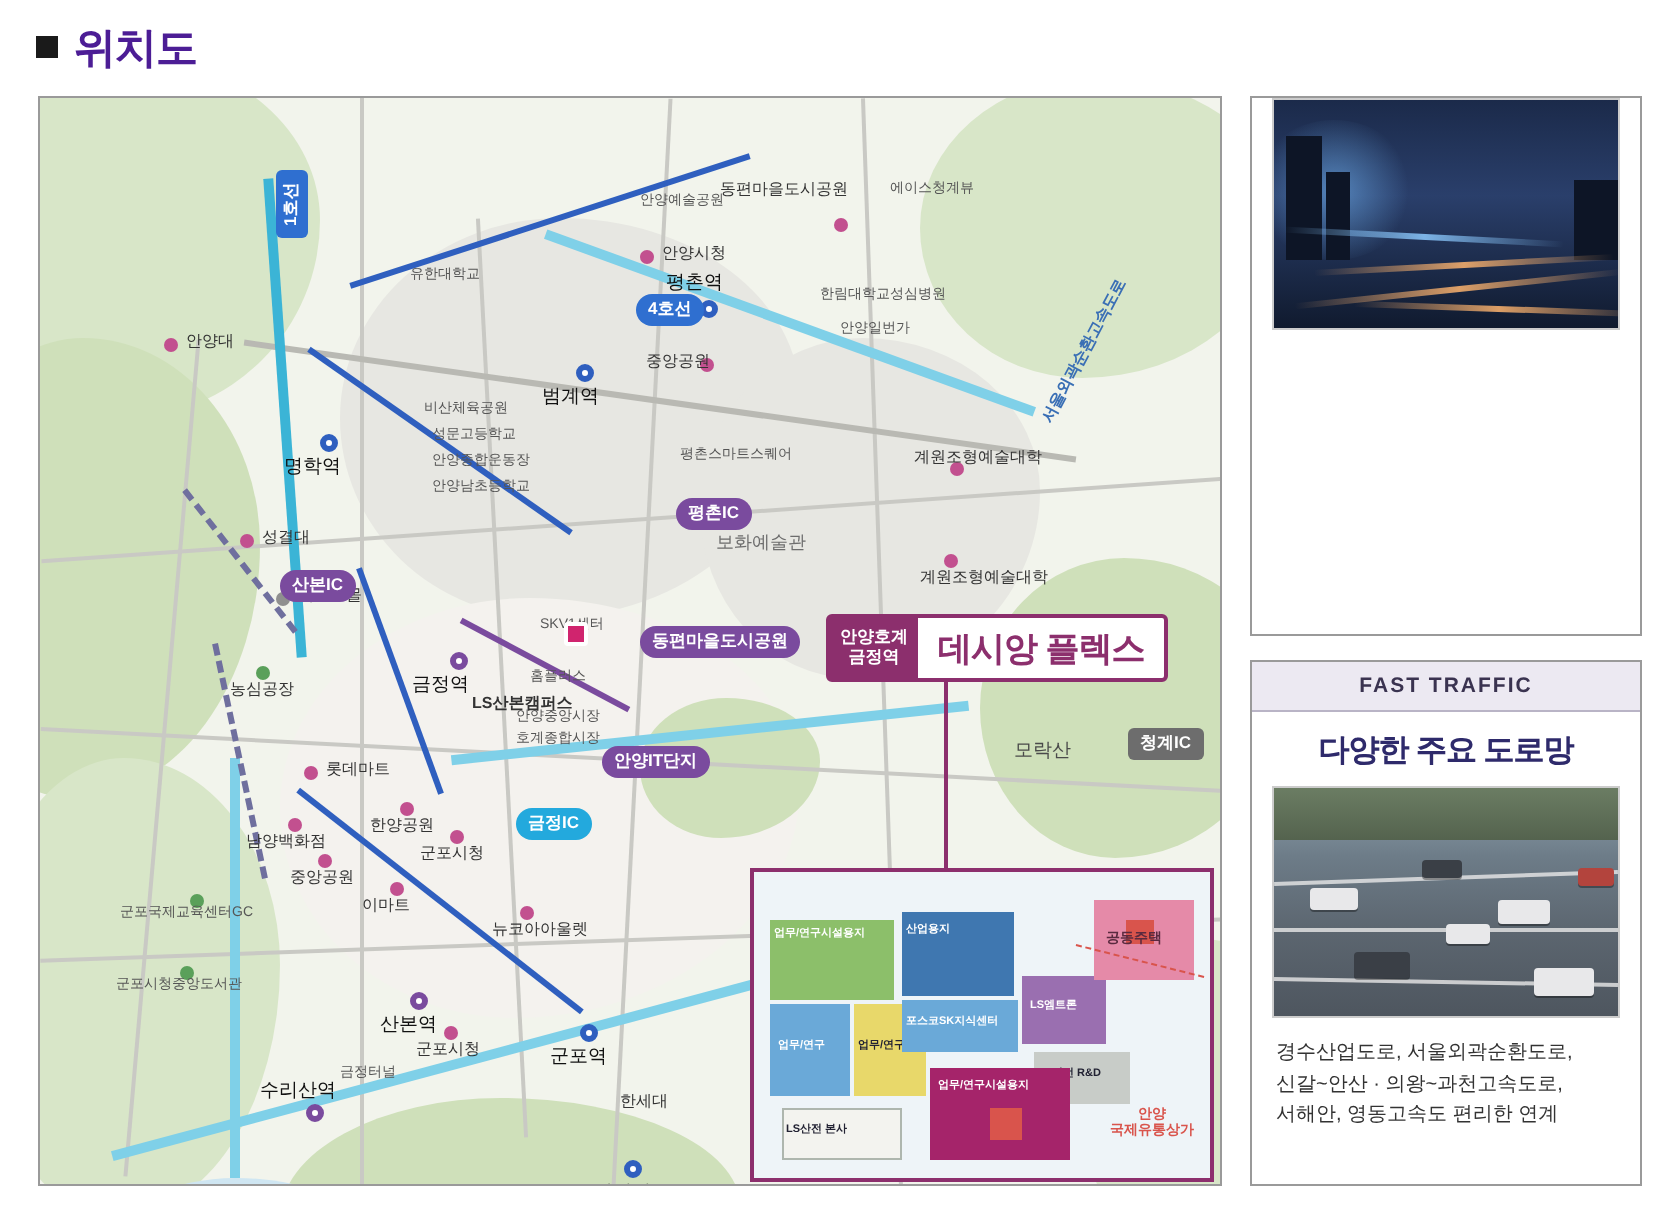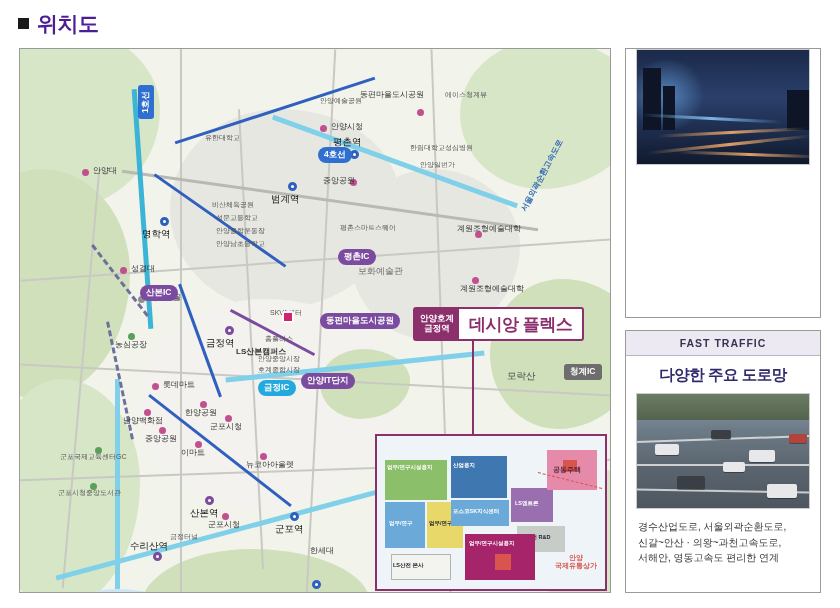--- a/index.html
+++ b/index.html
@@ -346,21 +346,21 @@
       <div class="lbl tiny" style="left:320px; top:175px;">평촌스마트스퀘어</div>
       <div class="lbl tiny" style="left:390px; top:95px;">한림대학교성심병원</div>
       <div class="lbl tiny" style="left:400px; top:112px;">안양일번가</div>
       <div class="lbl tiny" style="left:300px; top:48px;">안양예술공원</div>
       <div class="lbl tiny" style="left:425px; top:42px;">에이스청계뷰</div>
 
       <div class="badge blue sq" style="left:118px; top:70px; transform:rotate(-90deg); transform-origin:left top;">1호선</div>
       <div class="badge blue" style="left:298px; top:98px;">4호선</div>
       <div class="badge purple" style="left:100px; top:236px;margin-left:20px;">산본IC</div>
       <div class="badge purple" style="left:318px; top:200px;">평촌IC</div>
-      <div class="badge skyb" style="left:238px; top:331px;">금정IC</div>
+      <div class="badge skyb" style="left:238px; top:355px;">금정IC</div>
       <div class="badge grey" style="left:544px; top:315px;">청계IC</div>
       <div class="badge purple" style="left:281px; top:324px;">안양IT단지</div>
       <div class="badge purple" style="left:300px; top:264px;">동편마을도시공원</div>
       <div class="lbl" style="left:500px; top:160px; transform:rotate(-62deg); transform-origin:left top; font-size:8px; color:#3a6fb5; font-weight:bold;">서울외곽순환고속도로</div>
 
       <div class="site-marker"></div>
       <div class="callout">
         <div class="kicker">
           <span>안양호계</span>
           <span>금정역</span>

